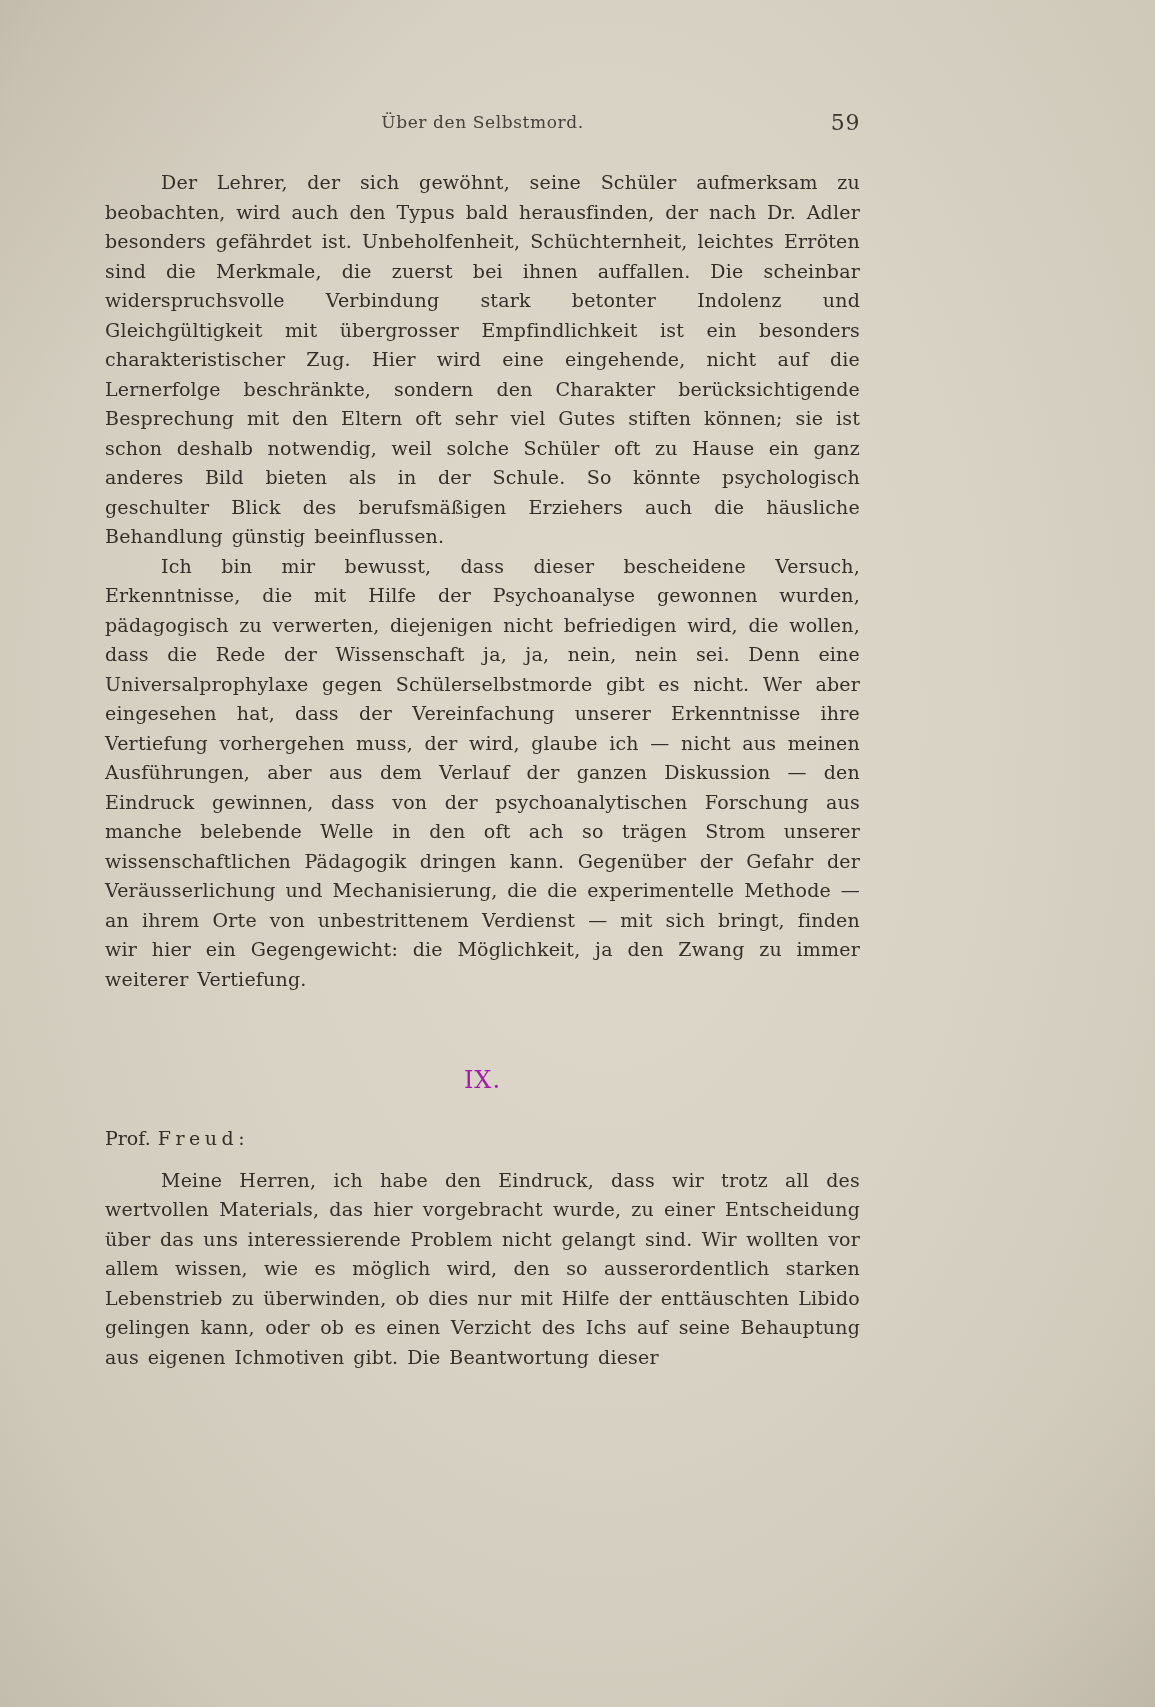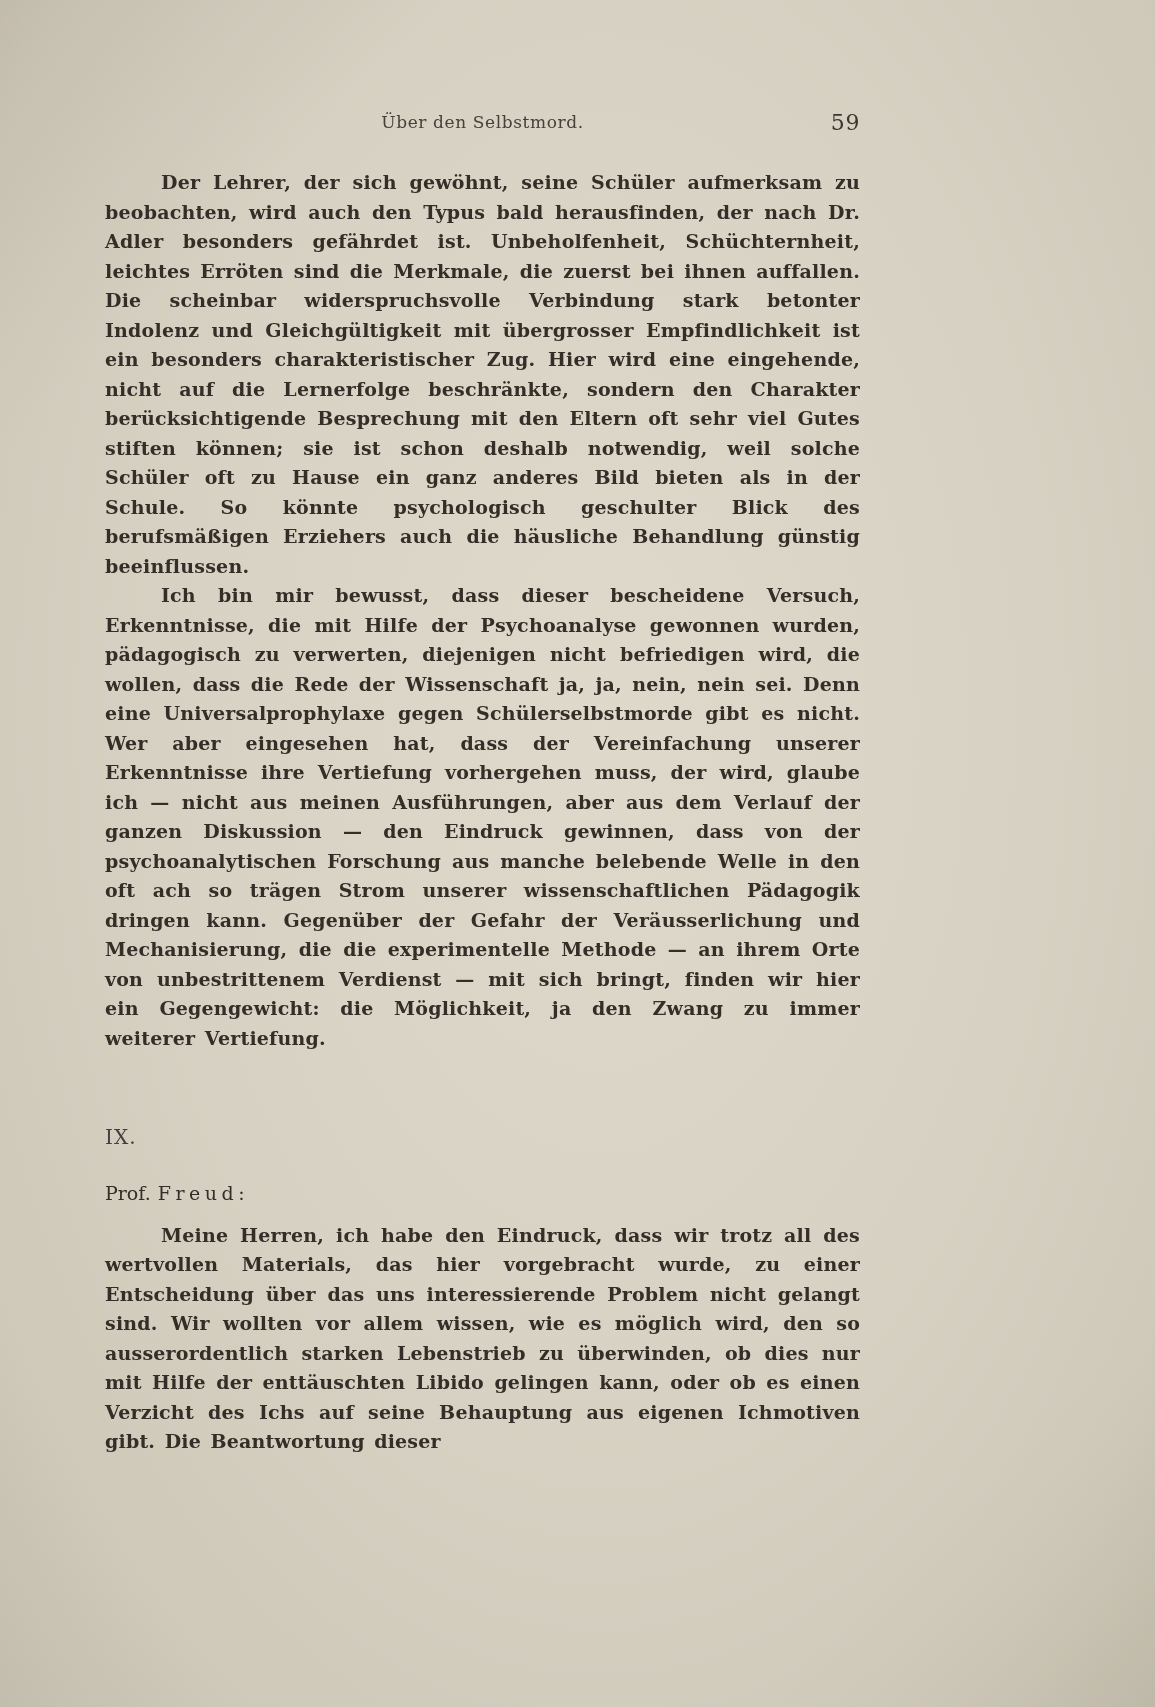--- a/index.html
+++ b/index.html
@@ -45,28 +45,28 @@
   .para {
     margin: 0;
     font-size: 19px;
     line-height: 29.5px;
     text-align: justify;
     word-spacing: 0.14em;
     letter-spacing: 0.2px;
   }
   .para.indent {
     text-indent: 56px;
-    font-weight: bold;
   }
   .section-heading {
     margin: 72px 0 30px 0;
-    font-size: 20px;
+    text-align: center;
+    font-size: 24px;
     font-weight: normal;
     letter-spacing: 1px;
-    color: #404040;
+    color: #a21caf;
   }
   .speaker {
     margin: 13px 0 12px 0;
     font-size: 19px;
     line-height: 29.5px;
   }
   .speaker .spaced-name {
     letter-spacing: 4.5px;
     margin-left: 7px;
   }

